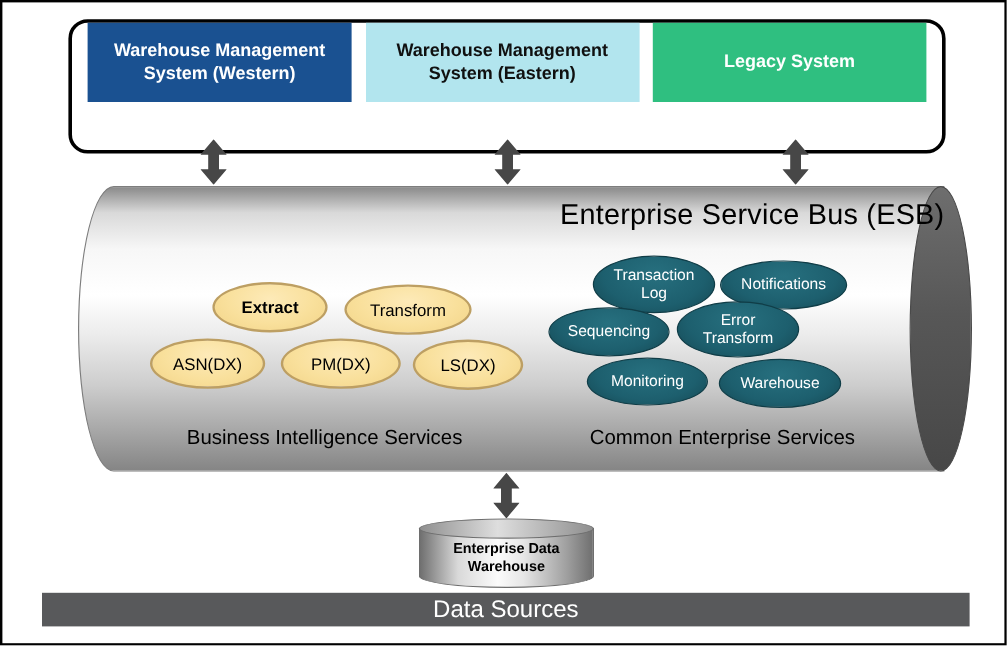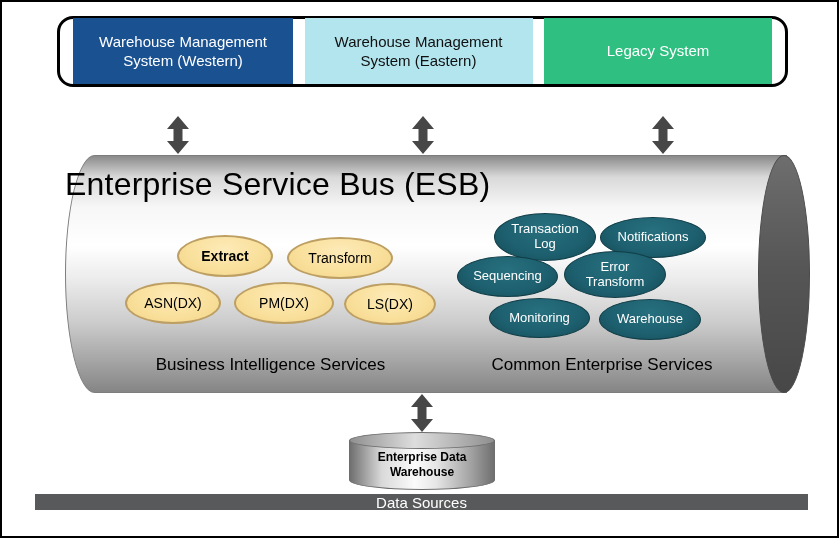--- a/index.html
+++ b/index.html
@@ -4,24 +4,24 @@
 <style>
   html, body { margin: 0; padding: 0; background: #ffffff; }
   .frame {
     position: relative; width: 839px; height: 538px; box-sizing: border-box;
     border: 2px solid #000; background: #fff; overflow: hidden;
     font-family: "Liberation Sans", "DejaVu Sans", sans-serif; color: #000;
   }
 
   
   .top-systems {
-    position: absolute; left: 55px; top: 14px; width: 731px; height: 71px;
+    position: absolute; left: 55px; top: 14px; width: 731px; height: 112px;
     box-sizing: border-box; border: 3px solid #000; border-radius: 16px;
-    background: #fff; display: flex; align-items: flex-end;
-    justify-content: space-between; padding: 0 13px;
+    background: #fff; display: flex; align-items: flex-start;
+    justify-content: space-between; padding: 0 13px; font-weight: bold;
   }
   .sys-box {
     height: 66px; display: flex; align-items: center; justify-content: center;
     text-align: center; font-size: 15px; line-height: 1.3; padding: 0 16px;
     box-sizing: border-box;
   }
   .sys-box.western { width: 220px; background: #1a5191; color: #fff; }
   .sys-box.eastern { width: 228px; background: #b2e5ee; color: #101010; }
   .sys-box.legacy  { width: 228px; background: #2fbf80; color: #fff; }
 
@@ -41,22 +41,22 @@
     border-radius: 30px 0 0 30px / 120px 0 0 120px;
     background: linear-gradient(180deg, #8a8a8a 0%, #d9d9d9 9%, #f7f7f7 22%,
                 #ffffff 38%, #ececec 52%, #cdcdcd 70%, #a7a7a7 86%, #858585 100%);
   }
   .cyl-cap {
     position: absolute; right: 0; top: 0; width: 52px; height: 100%;
     box-sizing: border-box; border: 1px solid #4a4a4a; border-radius: 50%;
     background: linear-gradient(180deg, #6e6e6e 0%, #575757 45%, #474747 100%);
   }
   .esb-title {
-    position: absolute; left: 0; top: 11px; width: 722px; text-align: left;
-    font-size: 32px; letter-spacing: 0.2px;
+    position: absolute; left: 0; top: 11px; width: 722px; text-align: right;
+    font-size: 24px; letter-spacing: 0.2px;
   }
 
   
   .svc {
     position: absolute; border-radius: 50%; box-sizing: border-box;
     display: flex; align-items: center; justify-content: center;
     text-align: center; line-height: 1.15;
   }
   .svc.bi {
     background: radial-gradient(ellipse at 50% 32%, #fdeab8 0%, #f9e09c 55%, #f2d487 100%);
@@ -96,23 +96,23 @@
     box-sizing: border-box; border: 1px solid #6e6e6e; border-radius: 50%;
     background: linear-gradient(90deg, #8f8f8f 0%, #dedede 45%, #8f8f8f 100%);
   }
   .db-label {
     position: absolute; left: 0; top: 18px; width: 100%; text-align: center;
     font-size: 12px; font-weight: bold; line-height: 1.25; color: #000;
   }
 
   
   .data-sources {
-    position: absolute; left: 33px; top: 492px; width: 773px; height: 16px;
+    position: absolute; left: 33px; top: 492px; width: 773px; height: 28px;
     background: #58595b; color: #fff; display: flex; align-items: center;
-    justify-content: center; font-size: 15px;
+    justify-content: center; font-size: 20px;
   }
 </style>
 </head>
 <body>
 
 <div class="frame">
 
   <div class="top-systems">
     <div class="sys-box western">Warehouse Management System (Western)</div>
     <div class="sys-box eastern">Warehouse Management System (Eastern)</div>

